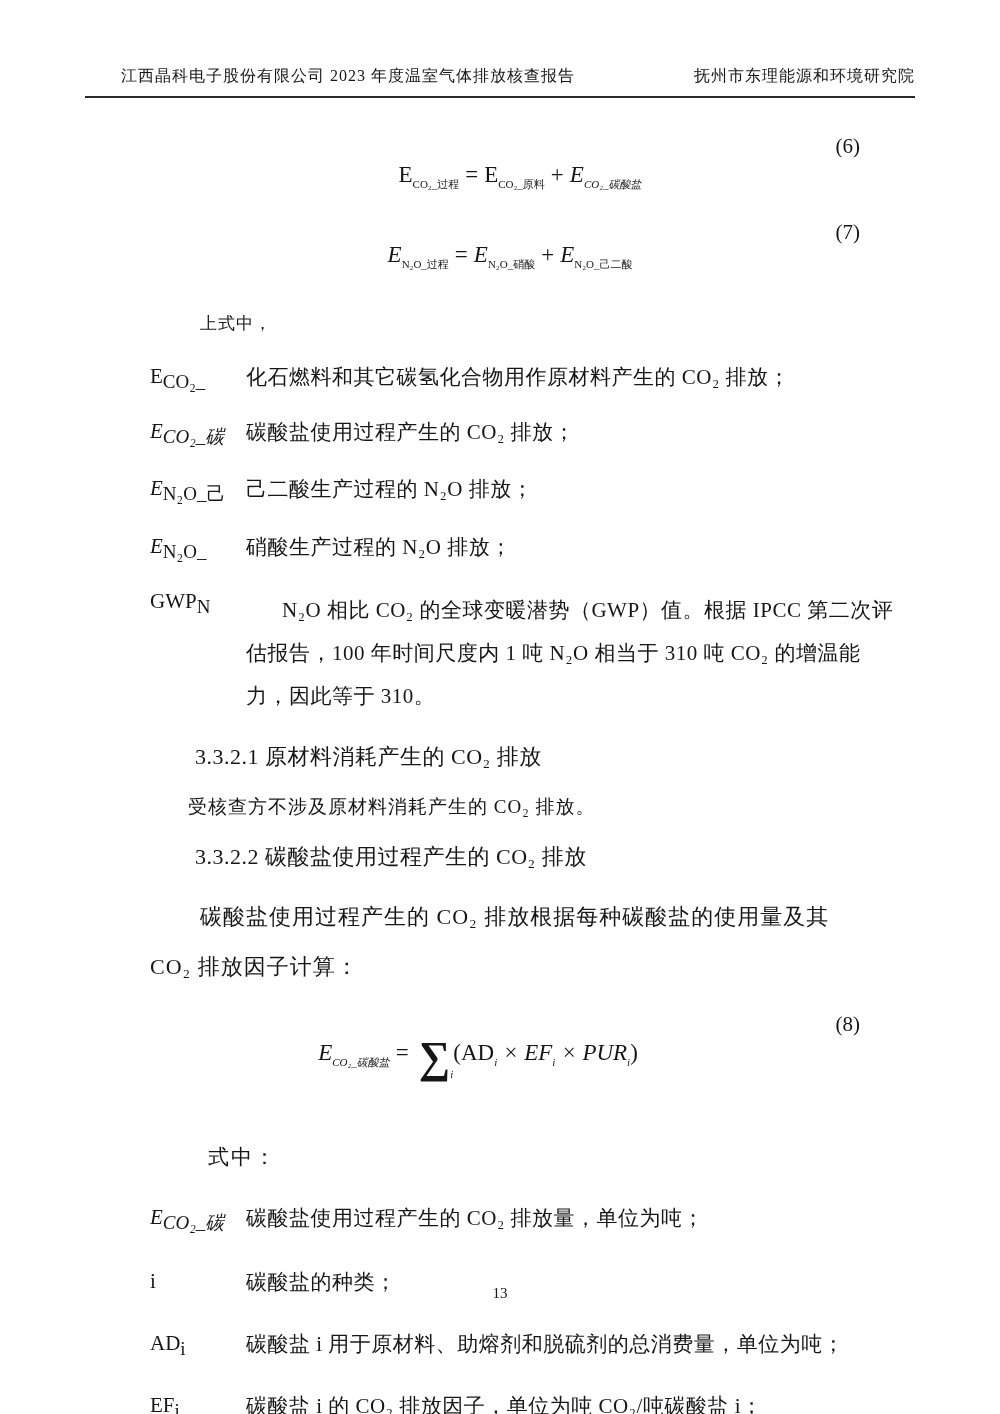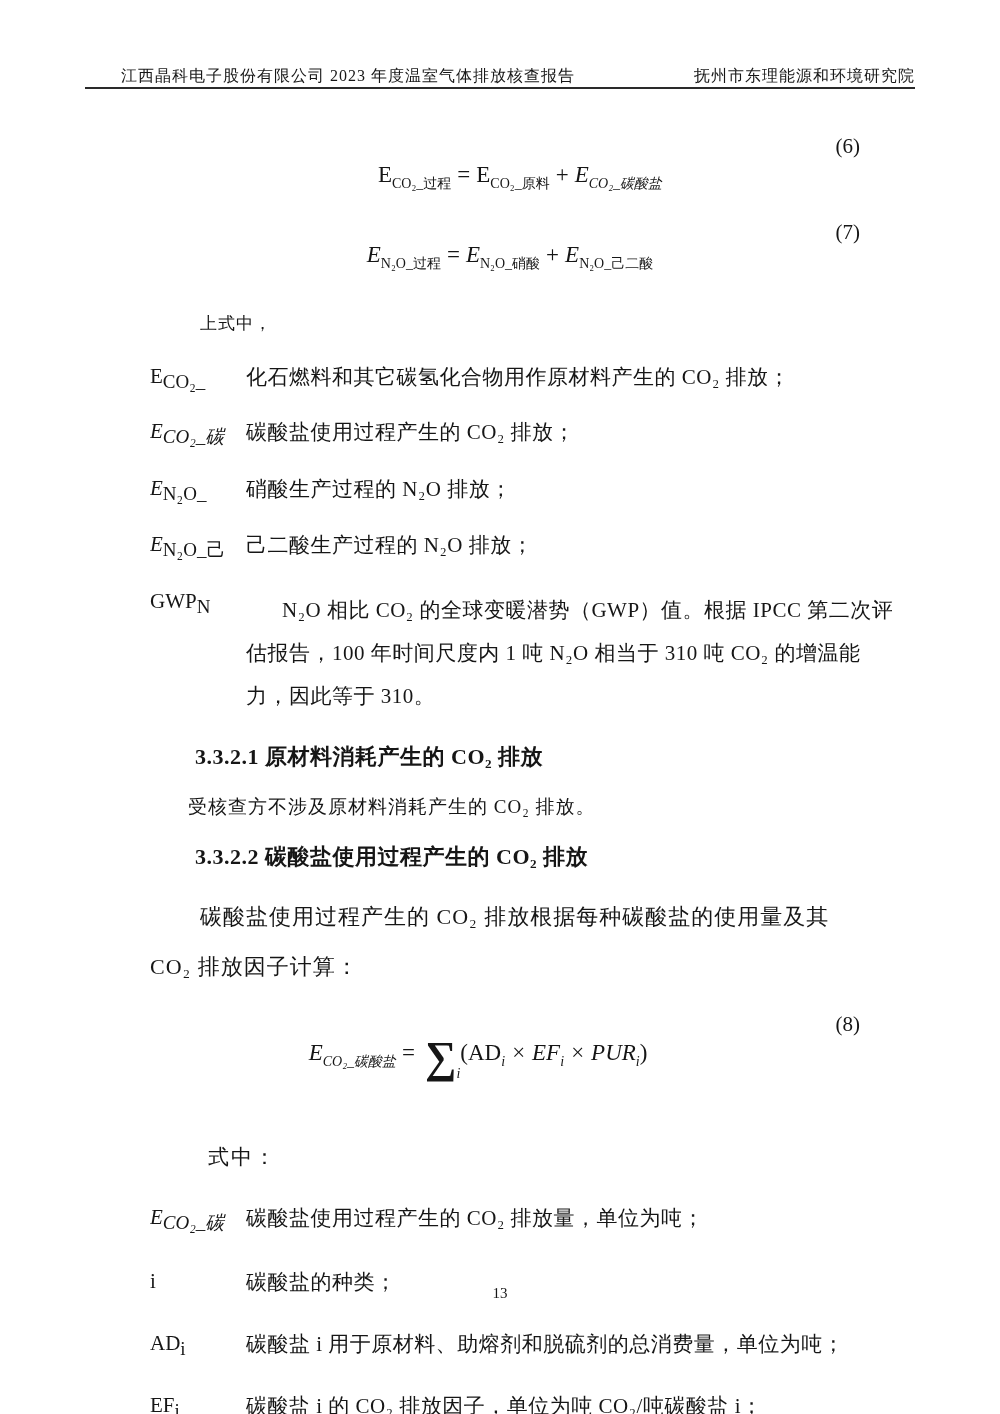--- a/index.html
+++ b/index.html
@@ -4,32 +4,32 @@
 <style>
   html,body{margin:0;padding:0;background:#9a9a9a;}
   .page{
     width:1000px;height:1414px;margin:0 auto;background:#ffffff;
     position:relative;color:#161616;
     font-family:"Liberation Serif","DejaVu Serif",serif;
   }
   
   .header{
     position:absolute;top:66px;left:85px;right:85px;
-    border-bottom:2px solid #2a2a2a;padding-bottom:0;
+    border-bottom:2px solid #2a2a2a;padding-bottom:9px;
     display:flex;justify-content:space-between;align-items:flex-end;
     font-size:16px;letter-spacing:1px;white-space:nowrap;
   }
   .h-left{padding-left:36px;}
   
   .content{position:absolute;top:100px;left:150px;width:712px;}
   
   .equation{position:relative;text-align:center;}
   .eq-no{position:absolute;right:2px;top:0;font-size:21px;}
   .formula{font-size:23px;white-space:nowrap;}
-  .formula sub{font-size:14px;letter-spacing:0;font-family:Liberation Serif, serif;}
+  .formula sub{font-size:11px;letter-spacing:0;font-family:Liberation Serif, serif;}
   .rm{font-style:normal;}
   .it{font-style:italic;}
   .op{padding:0 6px;}
   .eq6{margin-top:34px;padding-top:10px;height:76px;}
   .eq6 .formula{position:relative;top:18px;left:14px;}
   .eq7{height:80px;}
   .eq7 .formula{position:relative;top:22px;left:4px;}
   .eq8{margin-top:20px;height:105px;}
   .eq8 .formula{position:relative;top:20px;left:-28px;}
   .sigma{font-size:44px;font-weight:bold;vertical-align:-12px;padding-left:4px;}
@@ -43,21 +43,21 @@
     flex:0 0 96px;max-width:96px;overflow:hidden;white-space:nowrap;
     font-size:21px;
   }
   .defrow .sym sub{font-size:19px;}
   .defrow .desc{flex:1;letter-spacing:0.5px;line-height:26px;}
   .defrow-gwp .desc{line-height:43px;text-indent:36px;margin-left:-36px;position:relative;left:36px;width:676px;}
   .dt2{margin-top:26px;}
   .bot .defrow{margin-top:34px;}
   .bot .defrow + .defrow{margin-top:33px;}
   
-  .h3{font-size:22px;font-weight:bold;margin:24px 0 0;text-indent:45px;letter-spacing:0.5px;}
+  .h3{font-size:22px;font-weight:normal;margin:24px 0 0;text-indent:45px;letter-spacing:0.5px;}
   .p1{font-size:19px;margin:22px 0 0;text-indent:38px;letter-spacing:1px;}
   .p2{font-size:22px;margin:20px 0 0;text-indent:50px;letter-spacing:1px;line-height:50px;}
   .h3-2{margin-top:22px;}
   
   .footer{position:absolute;bottom:112px;left:0;width:100%;text-align:center;font-size:15px;}
 </style>
 </head>
 <body>
 
 <div class="page">
@@ -85,27 +85,27 @@
       <span class="sym rm"><span>E</span><sub>CO₂_</sub></span>
       <span class="desc">化石燃料和其它碳氢化合物用作原材料产生的 CO₂ 排放；</span>
     </div>
 
     <div class="defrow dt2">
       <span class="sym it"><span>E</span><sub>CO₂_碳</sub></span>
       <span class="desc">碳酸盐使用过程产生的 CO₂ 排放；</span>
     </div>
 
     <div class="defrow dt2">
-      <span class="sym it"><span>E</span><sub class="rm">N₂O_</sub></span>
-      <span class="desc">硝酸生产过程的 N₂O 排放；</span>
+      <span class="sym it"><span>E</span><sub class="rm">N₂O_己</sub></span>
+      <span class="desc">己二酸生产过程的 N₂O 排放；</span>
     </div>
 
     <div class="defrow dt2">
-      <span class="sym it"><span>E</span><sub class="rm">N₂O_己</sub></span>
-      <span class="desc">己二酸生产过程的 N₂O 排放；</span>
+      <span class="sym it"><span>E</span><sub class="rm">N₂O_</sub></span>
+      <span class="desc">硝酸生产过程的 N₂O 排放；</span>
     </div>
 
     <div class="defrow defrow-gwp dt2">
       <span class="sym rm"><span>GWP</span><sub>N</sub></span>
       <span class="desc">N₂O 相比 CO₂ 的全球变暖潜势（GWP）值。根据 IPCC 第二次评估报告，100 年时间尺度内 1 吨 N₂O 相当于 310 吨 CO₂ 的增温能力，因此等于 310。</span>
     </div>
 
     <h3 class="h3">3.3.2.1 原材料消耗产生的 CO₂ 排放</h3>
     <p class="p1">受核查方不涉及原材料消耗产生的 CO₂ 排放。</p>
     <h3 class="h3 h3-2">3.3.2.2 碳酸盐使用过程产生的 CO₂ 排放</h3>

